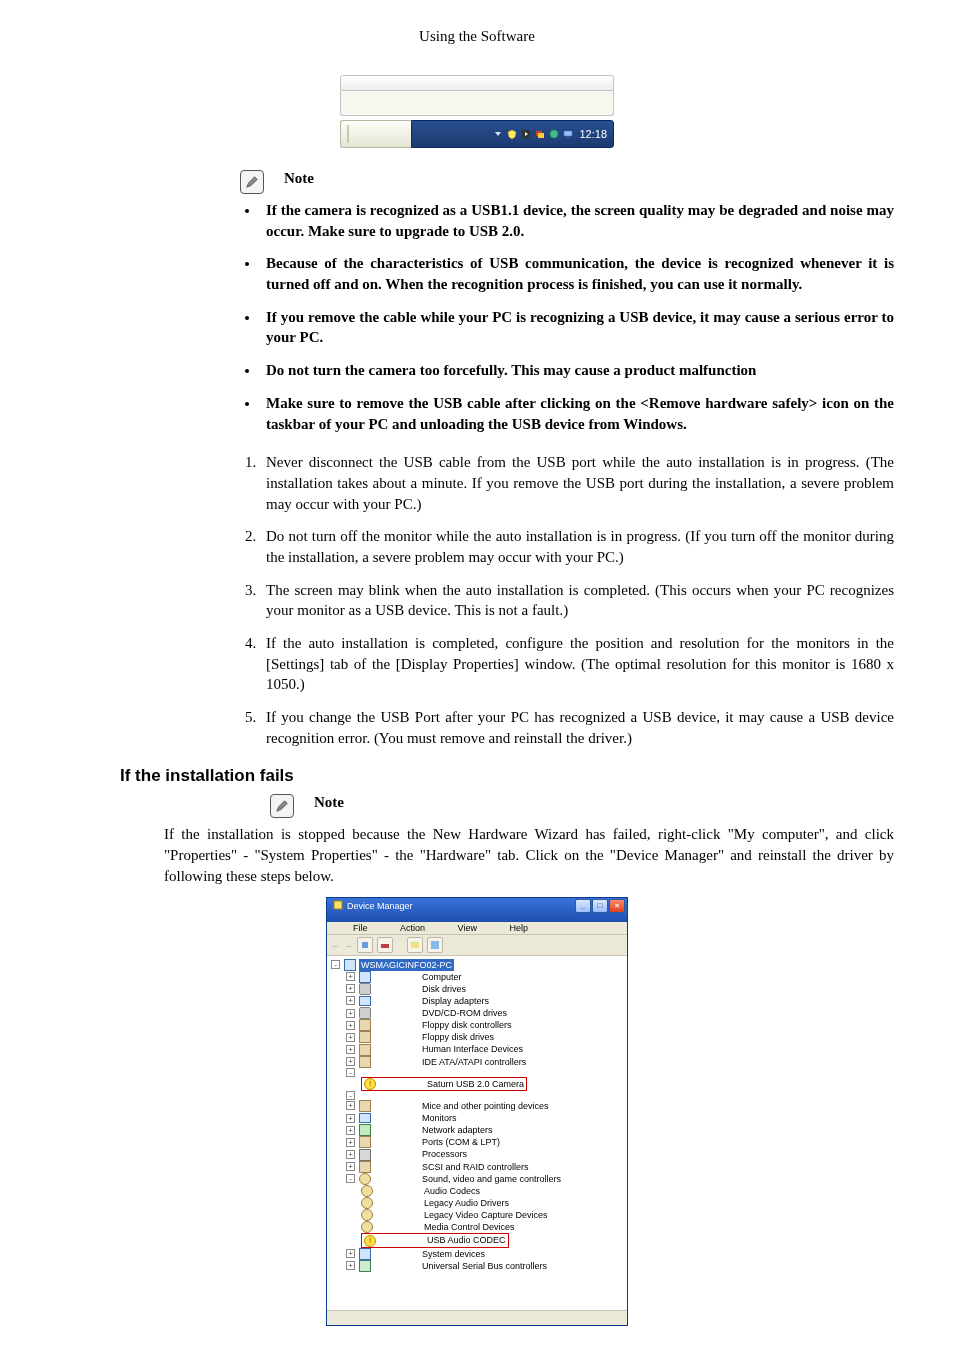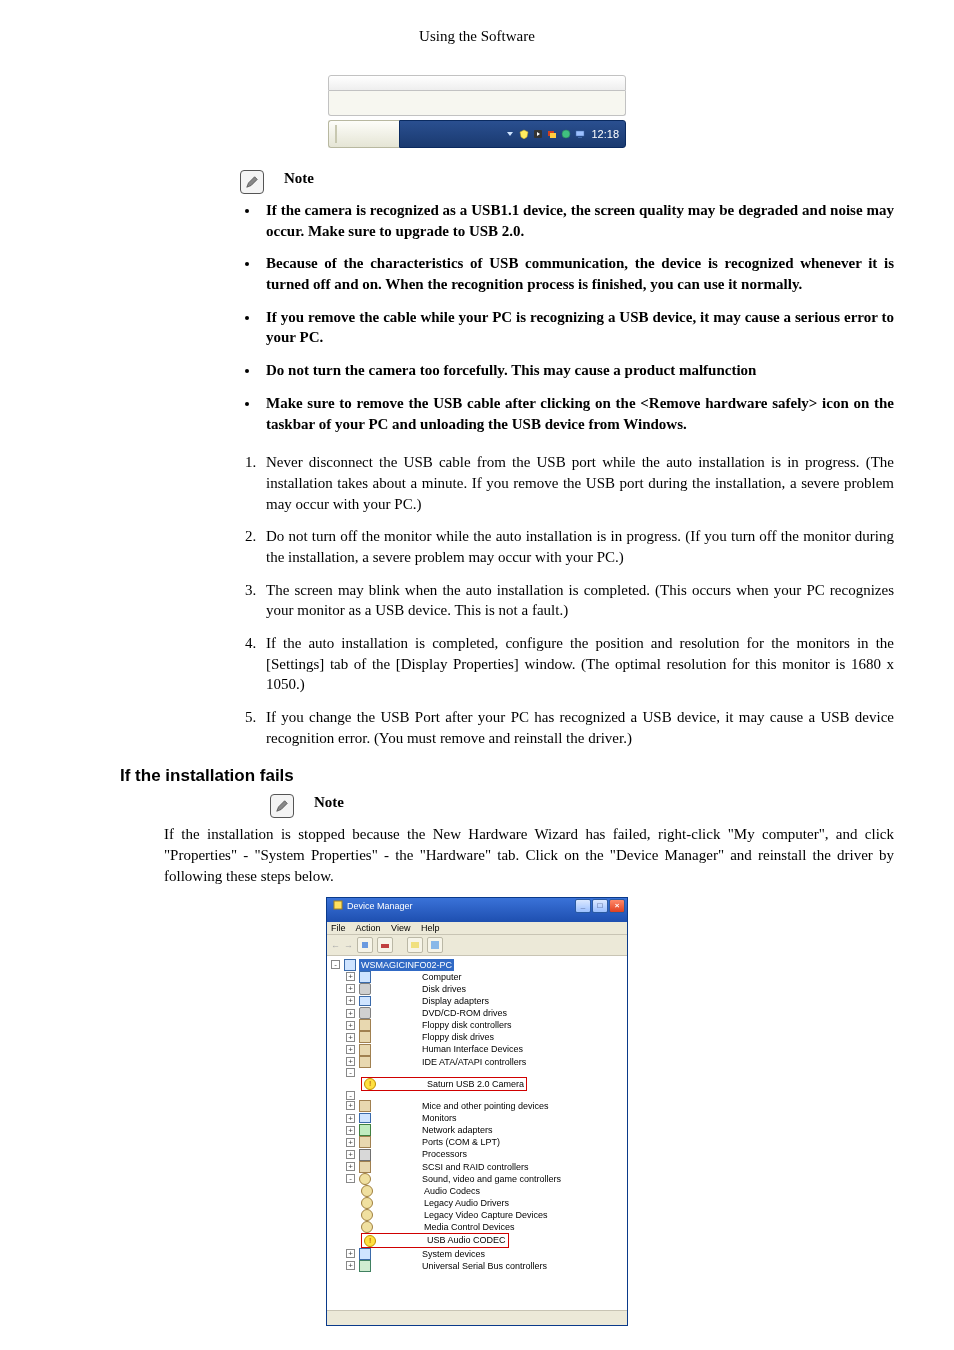--- a/index.html
+++ b/index.html
@@ -14,21 +14,21 @@
     margin: 0 auto;
     padding: 28px 60px 20px 60px;
     box-sizing: border-box;
   }
   .header-title {
     text-align: center;
     font-size: 15px;
     margin-bottom: 30px;
   }
   .taskbar-shot {
-    width: 298px;
+    width: 274px;
     margin: 0 auto 22px auto;
   }
   .taskbar-shot .balloon {
     border: 1px solid #c2c2c2;
     background: linear-gradient(#fff, #eee);
     height: 14px;
     border-radius: 3px 3px 0 0;
     margin-bottom: 0;
   }
   .taskbar-shot .balloon-body {
@@ -163,21 +163,21 @@
     font-size: 8px; color:#2a3a6a; font-weight:bold;
   }
   .dm-title .winbtn.close { background: linear-gradient(#ff8a6a,#e04020); color:#fff;}
   .dm-menu {
     background: #ece9d8;
     border-bottom: 1px solid #c8c4b4;
     padding: 1px 4px;
     color: #000;
     font-size: 9px;
   }
-  .dm-menu span { margin-right: 8px; }
+  .dm-menu span { margin-right: 8px; margin-left: 22px; }
   .dm-toolbar {
     background: #ece9d8;
     border-bottom: 1px solid #c8c4b4;
     padding: 2px 4px;
     display: flex;
     gap: 4px;
     align-items: center;
   }
   .dm-toolbar .tbtn { width:14px; height:14px; border:1px solid #bbb8a6; background:#f6f4e8; border-radius:2px; display:flex; align-items:center; justify-content:center;}
   .dm-tree {

